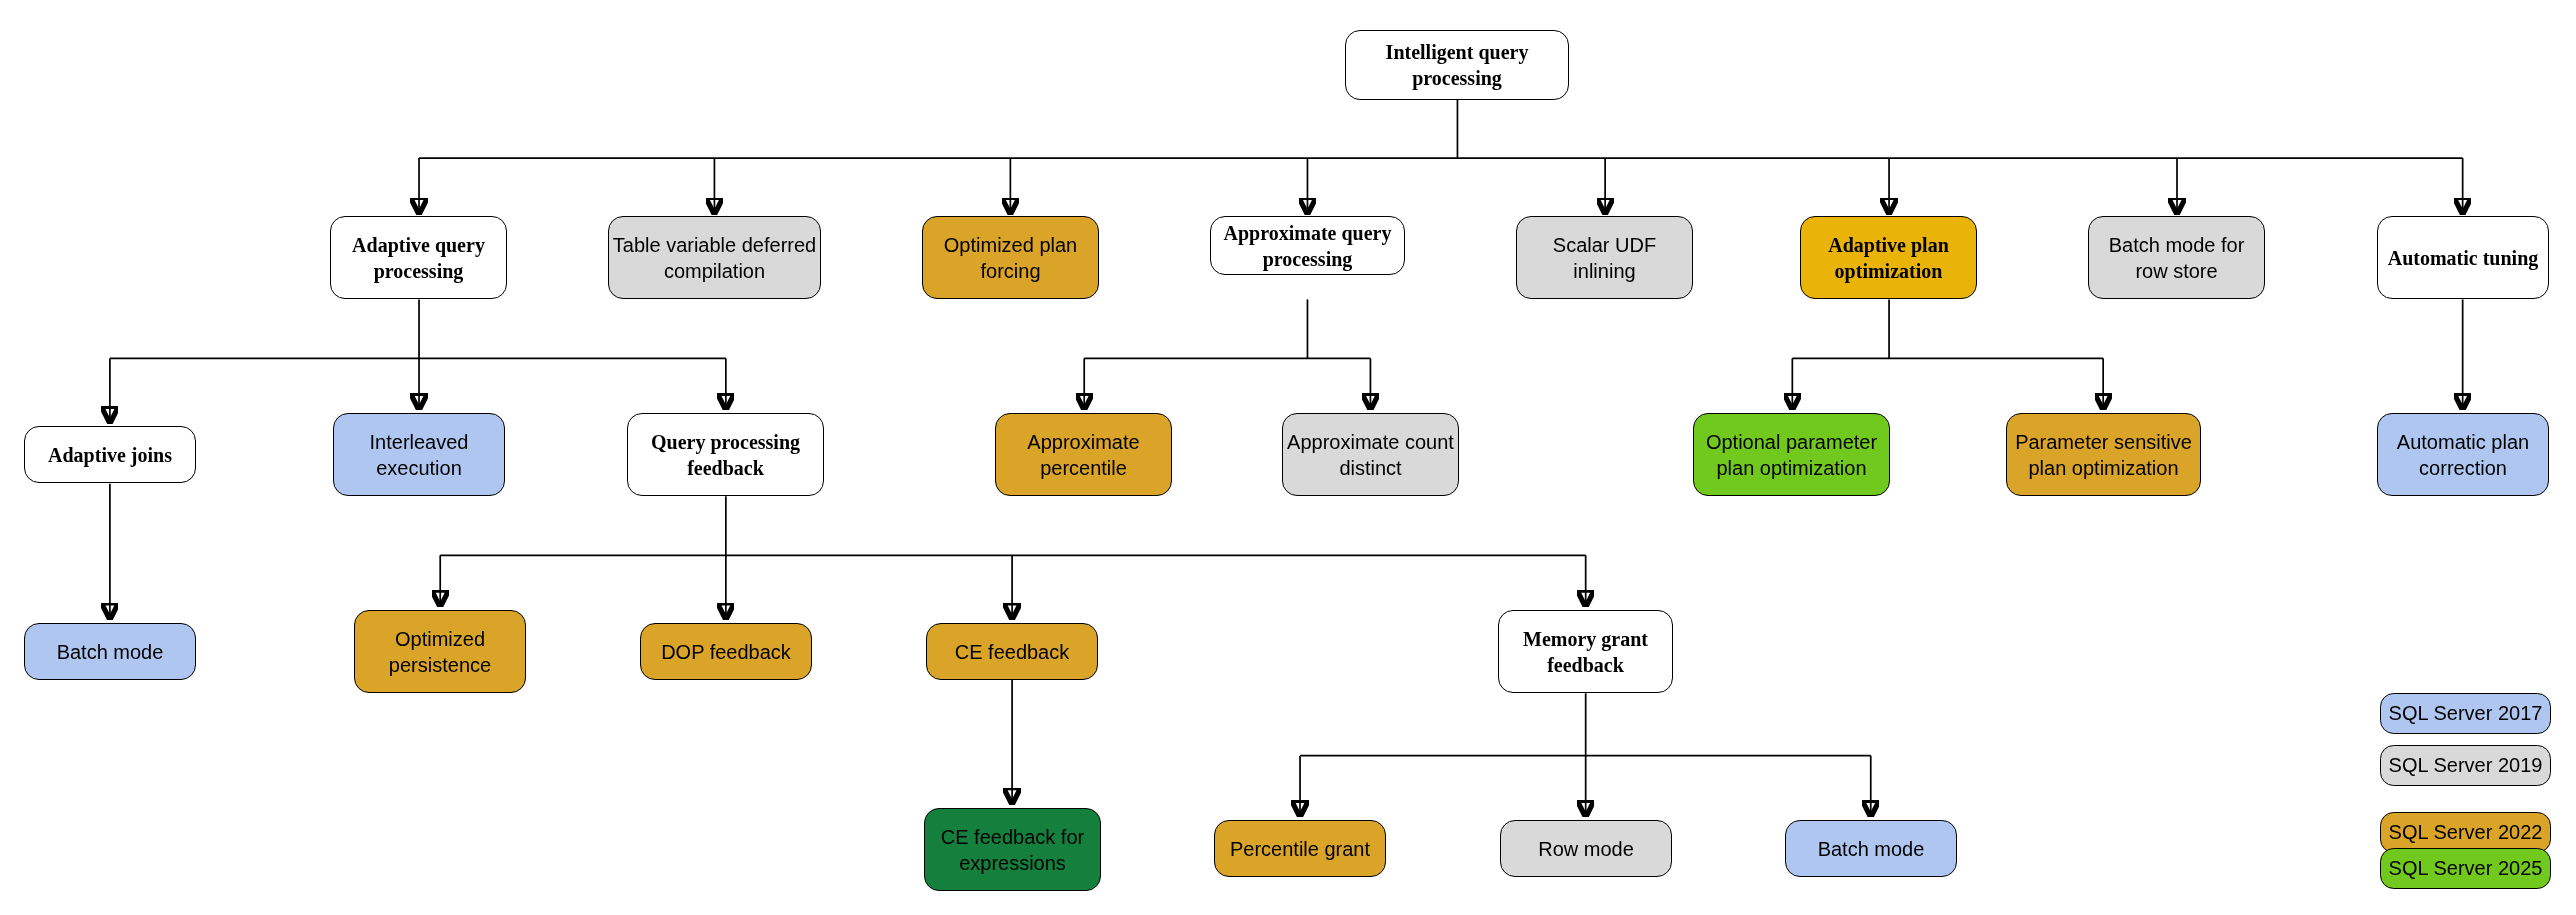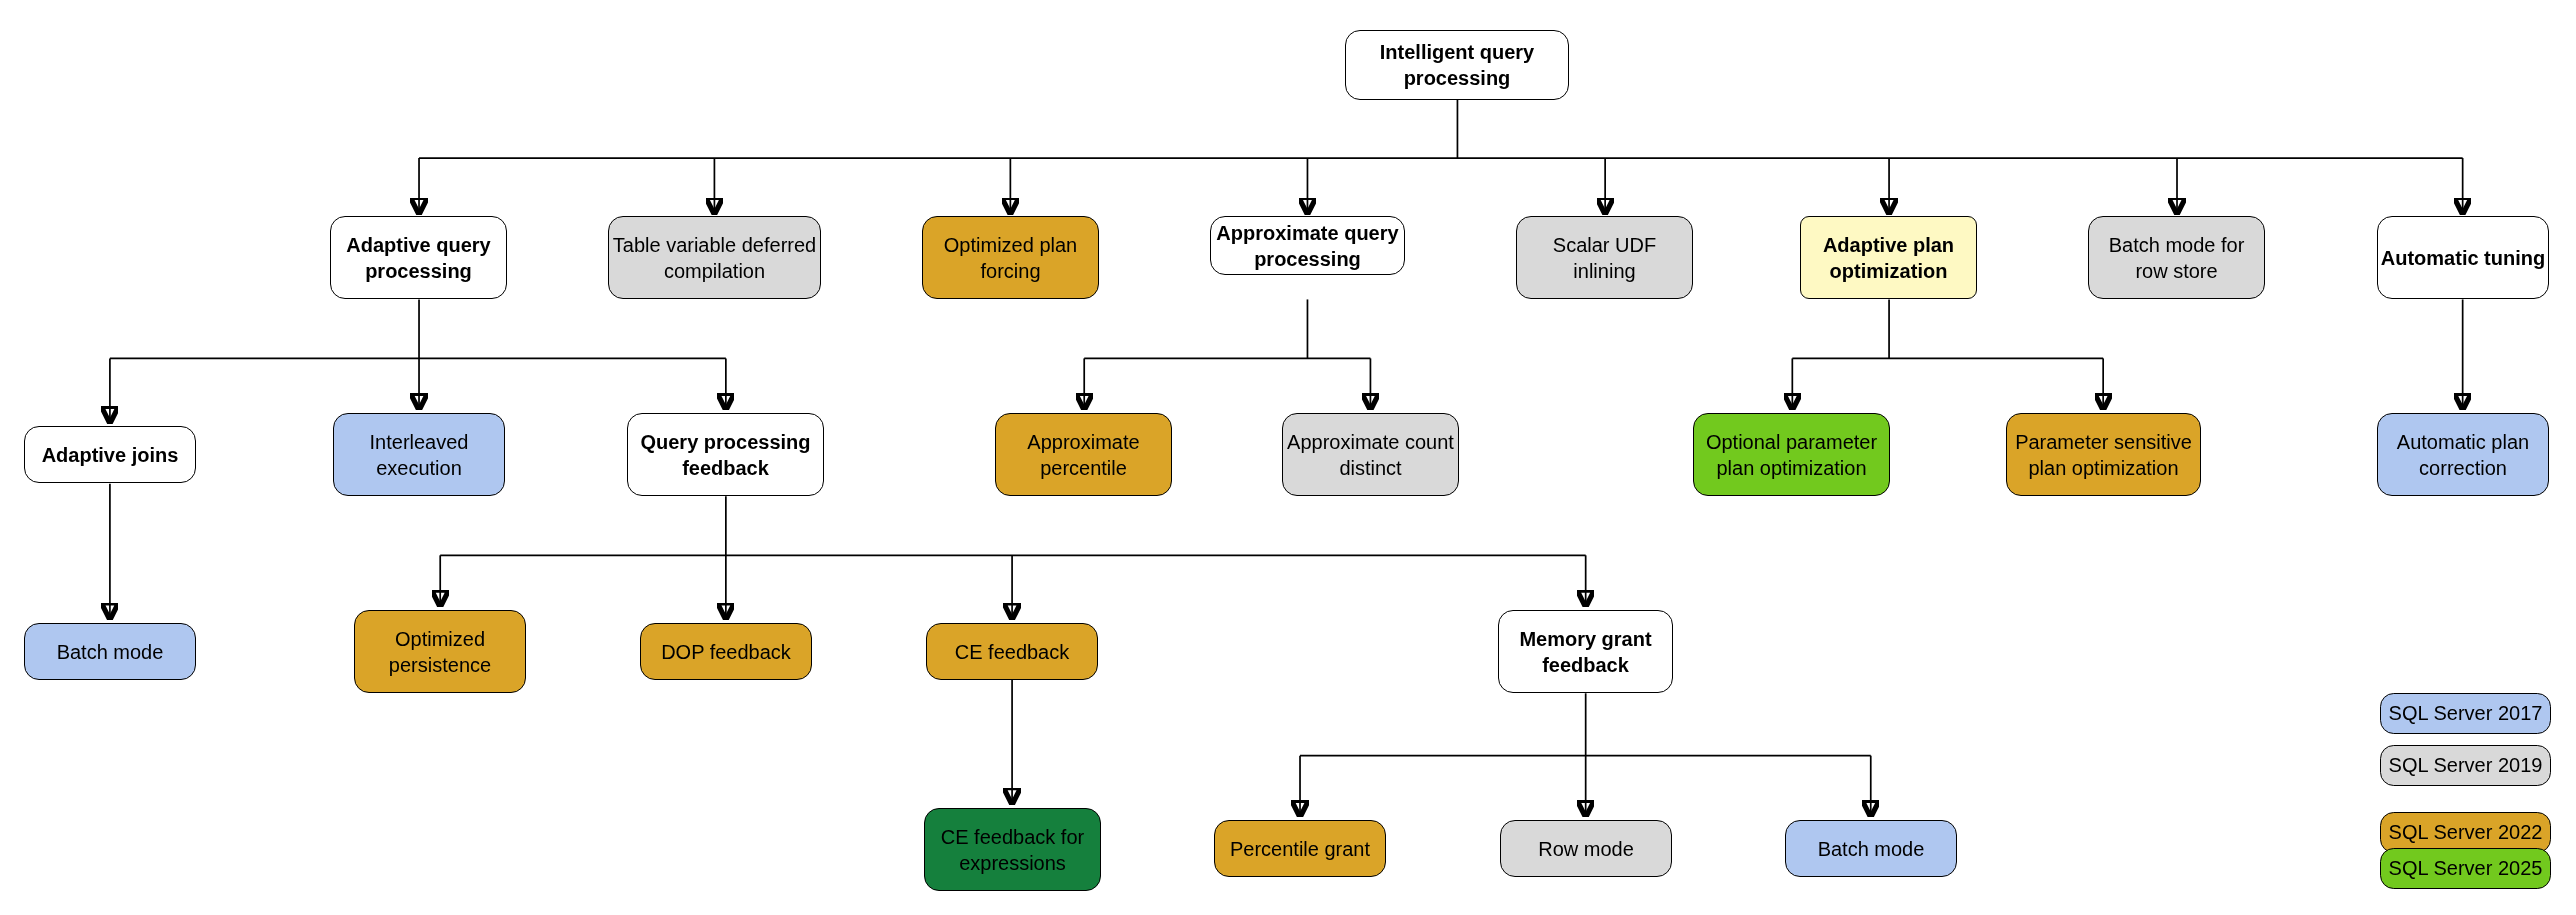--- a/index.html
+++ b/index.html
@@ -34,21 +34,21 @@
     background: #ffffff;
     display: flex;
     align-items: center;
     justify-content: center;
     text-align: center;
     font-size: 20px;
     line-height: 26px;
     color: #000000;
     padding: 0 2.3px;
   }
-  .node.v-base { font-weight: 700; }
+  .node.v-base { font-weight: 700; font-family: Liberation Serif, serif; }
   .legend-item {
     position: absolute;
     box-sizing: border-box;
     border: 1.7px solid #000000;
     border-radius: 13.7px;
     display: flex;
     align-items: center;
     justify-content: center;
     text-align: center;
     font-size: 20px;
@@ -129,21 +129,21 @@
     </div>
   <div class="node" style="left: 922px; top: 216px; width: 177px; height: 83px; background: rgb(218, 164, 40);">
       <span>Optimized plan forcing</span>
     </div>
   <div class="node v-base" style="left: 1210px; top: 216px; width: 195px; height: 59px; background: rgb(255, 255, 255);">
       <span>Approximate query processing</span>
     </div>
   <div class="node" style="left: 1516px; top: 216px; width: 177px; height: 83px; background: rgb(217, 217, 217);">
       <span>Scalar UDF inlining</span>
     </div>
-  <div class="node v-base" style="left: 1800px; top: 216px; width: 177px; height: 83px; background: #fef9c3; border-radius: 9px;">
+  <div class="node v-base" style="left: 1800px; top: 216px; width: 177px; height: 83px; background: #eab308;">
       <span>Adaptive plan optimization</span>
     </div>
   <div class="node v-base" style="left: 2377px; top: 216px; width: 172px; height: 83px; background: rgb(255, 255, 255);">
       <span>Automatic tuning</span>
     </div>
   <div class="node" style="left: 2088px; top: 216px; width: 177px; height: 83px; background: rgb(217, 217, 217);">
       <span>Batch mode for row store</span>
     </div>
 
   <div class="node v-base" style="left: 24px; top: 426px; width: 172px; height: 57px; background: rgb(255, 255, 255);">

